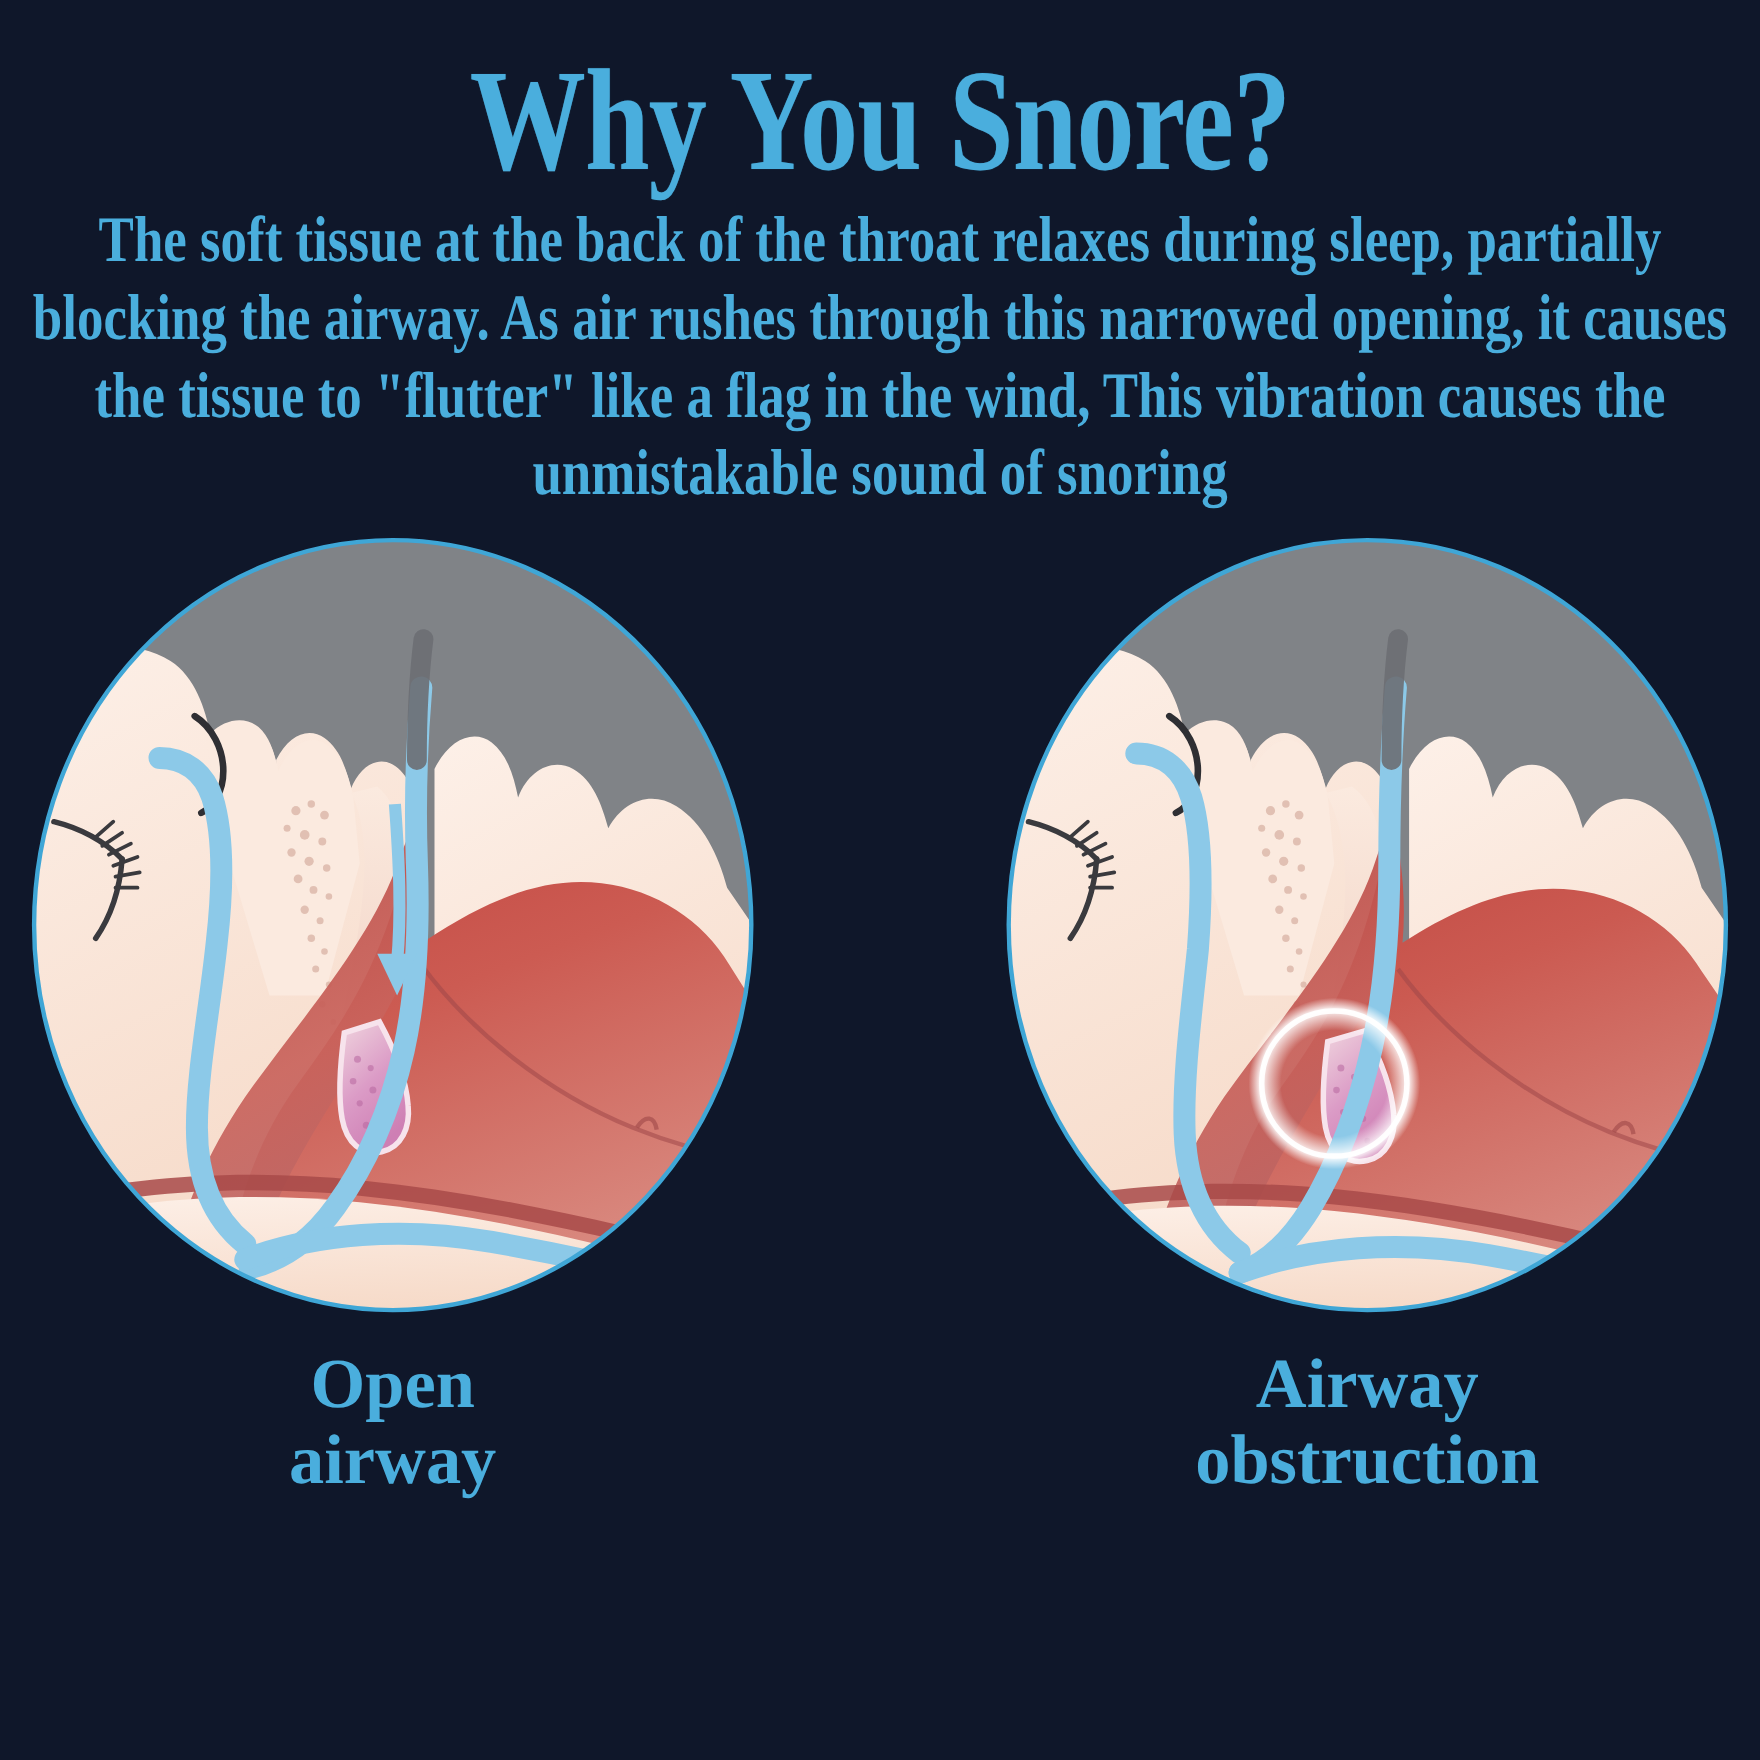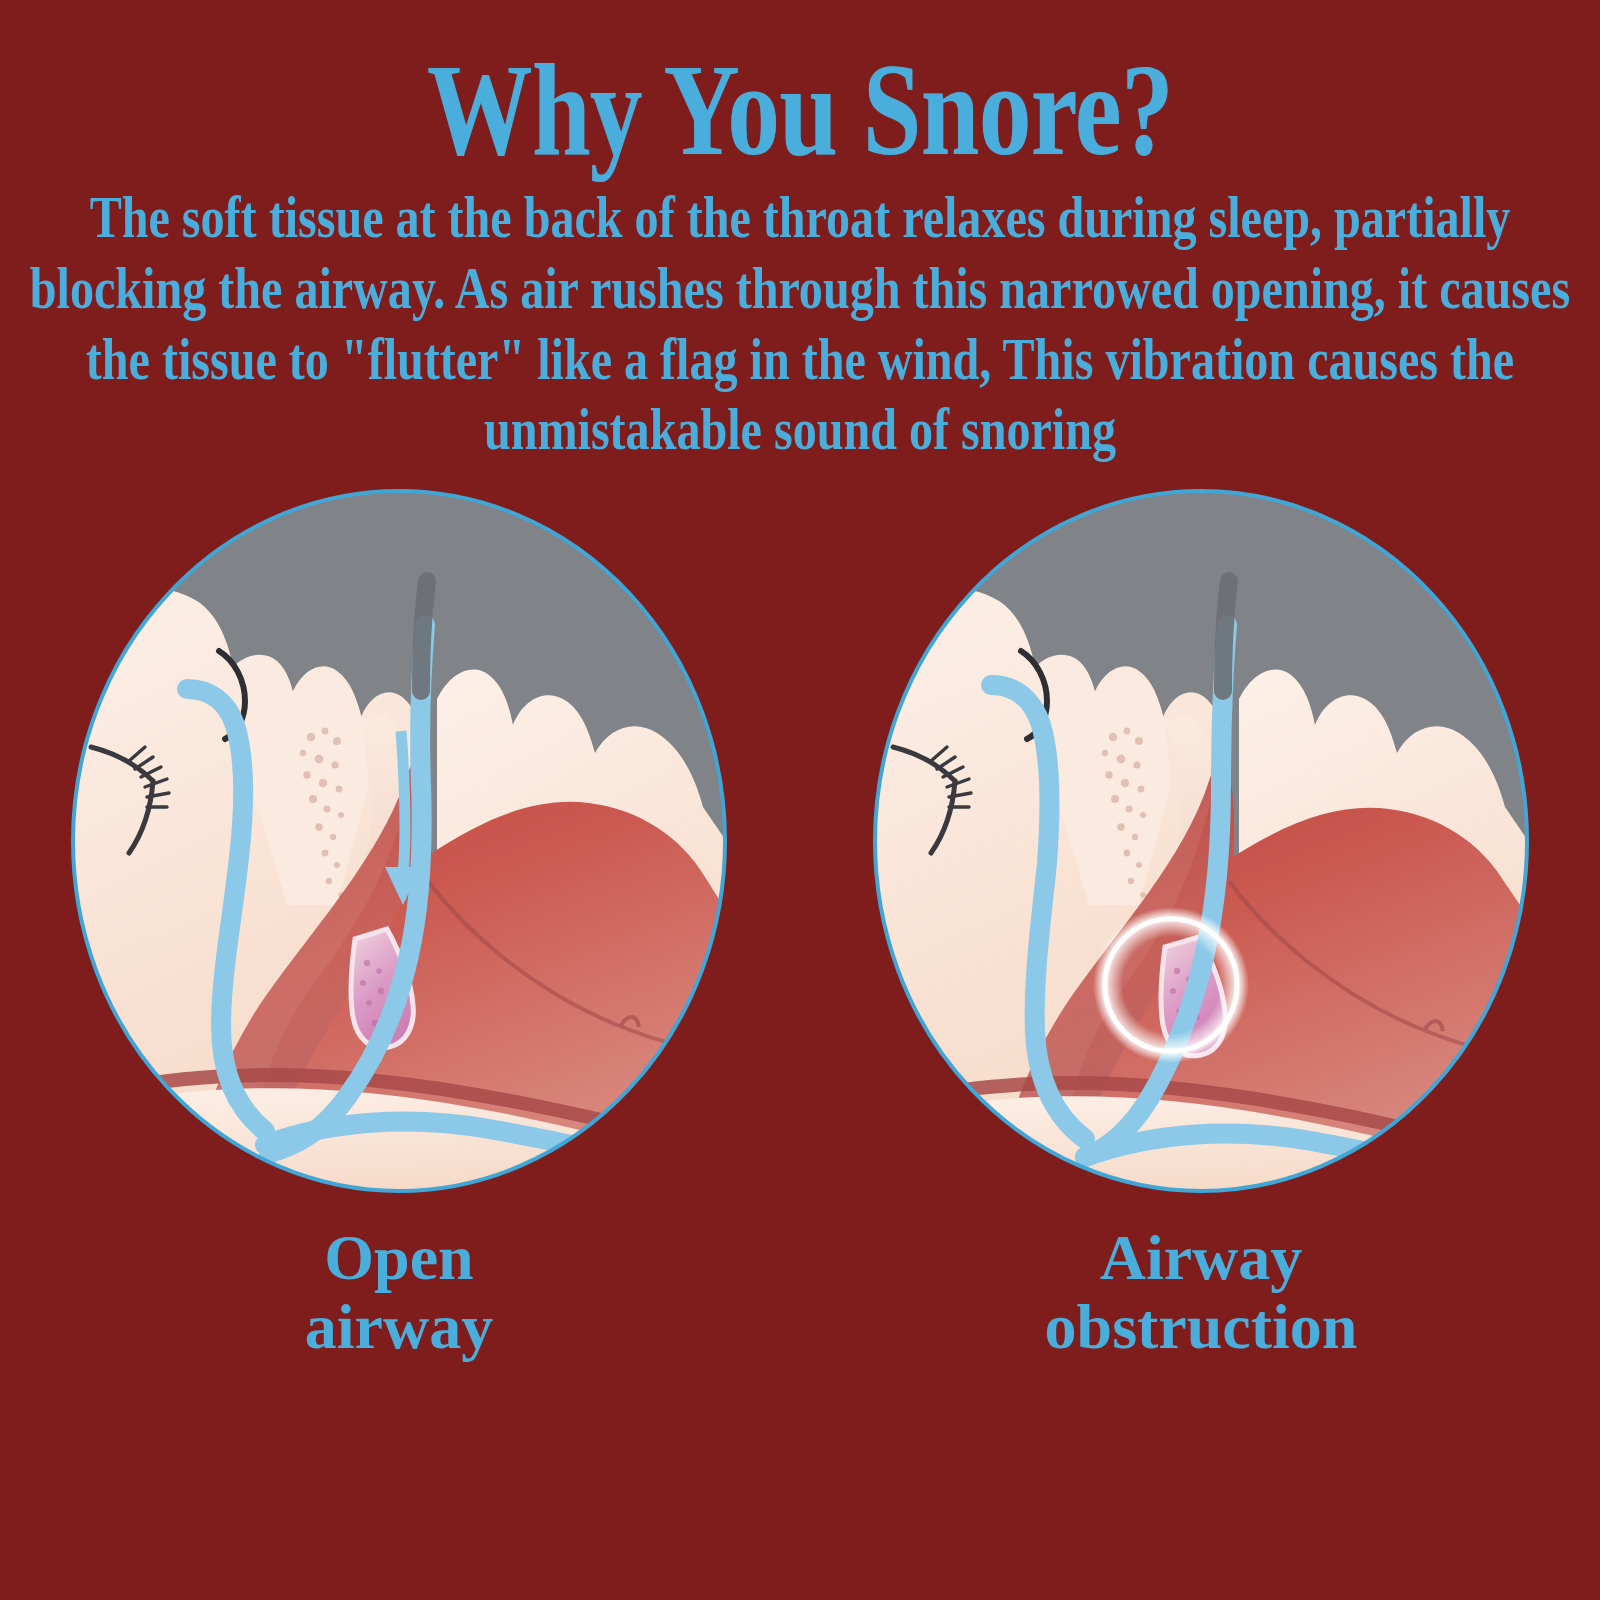--- a/index.html
+++ b/index.html
@@ -11,21 +11,21 @@
     width: 1600px;
     height: 1600px;
     overflow: hidden;
     font-family: "Liberation Serif", "DejaVu Serif", serif;
     position: relative;
   }
 
   #infographic {
     position: absolute;
     inset: 0;
-    background: #7f1d1d;
+    background: #0f172a;
     display: flex;
     flex-direction: column;
     align-items: center;
   }
 
   
   .header-block {
     width: 1560px;
     text-align: center;
     padding-top: 44px;
@@ -57,21 +57,21 @@
     transform-origin: center top;
     text-align: center;
     margin-left: -170px;
   }
 
   
   .panels {
     width: 1600px;
     display: flex;
     justify-content: space-between;
-    padding: 0 69px;
+    padding: 0 27px;
     box-sizing: border-box;
     margin-top: 20px;
   }
 
   .panel {
     width: 660px;
     display: flex;
     flex-direction: column;
     align-items: center;
   }

